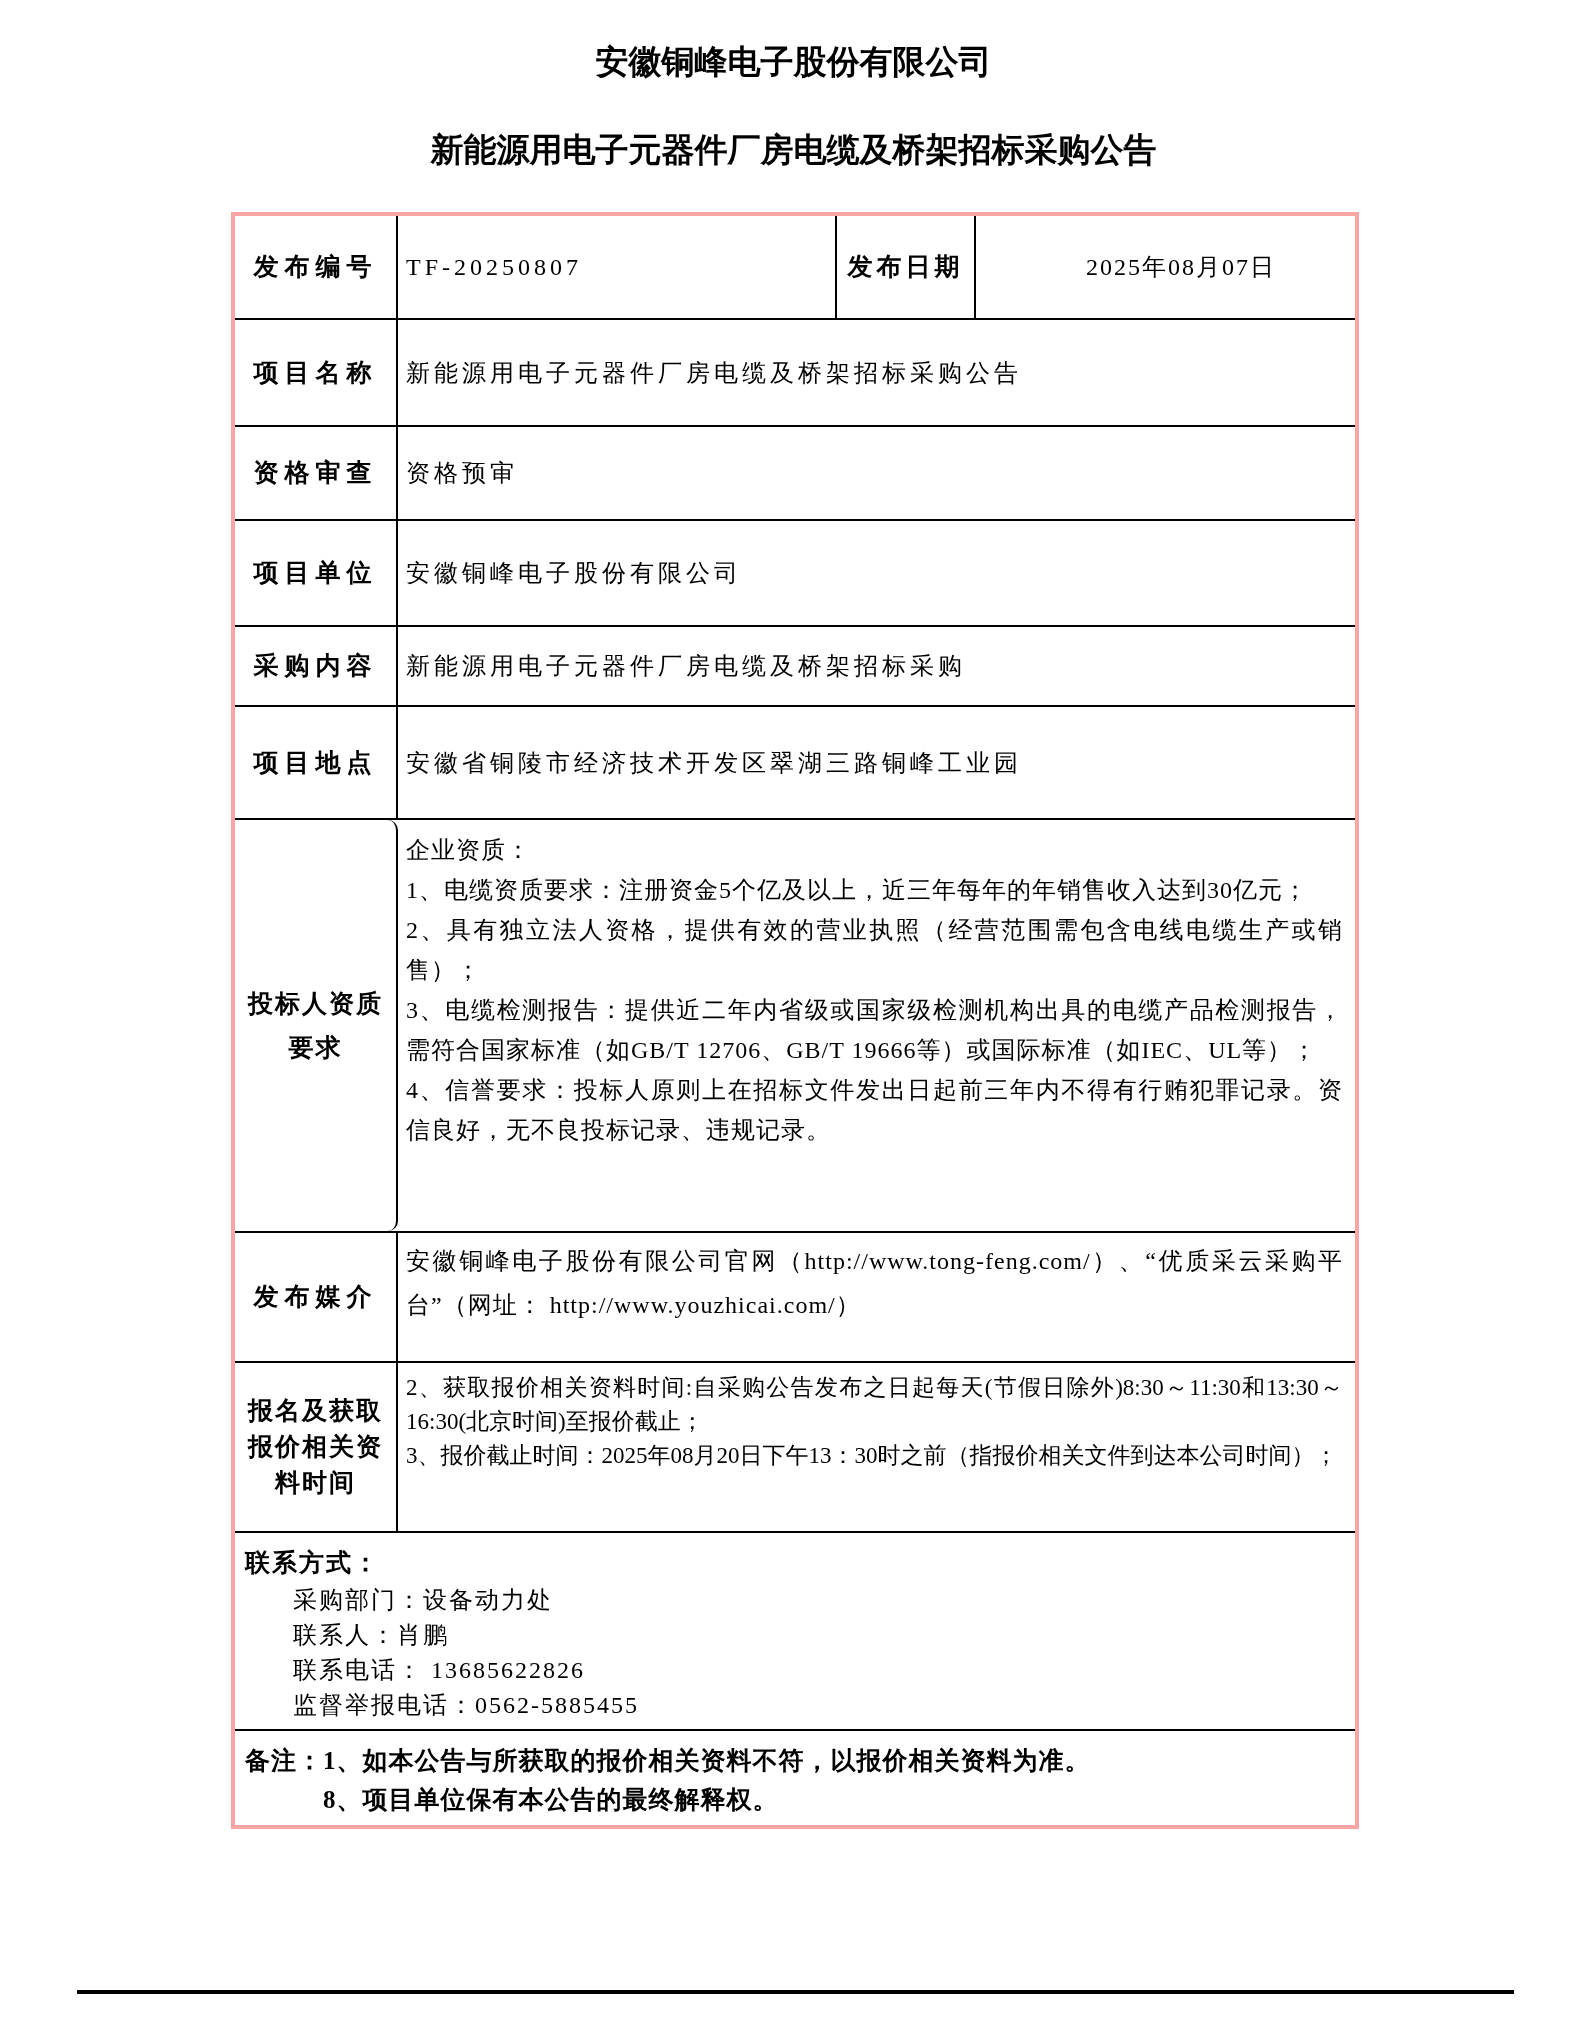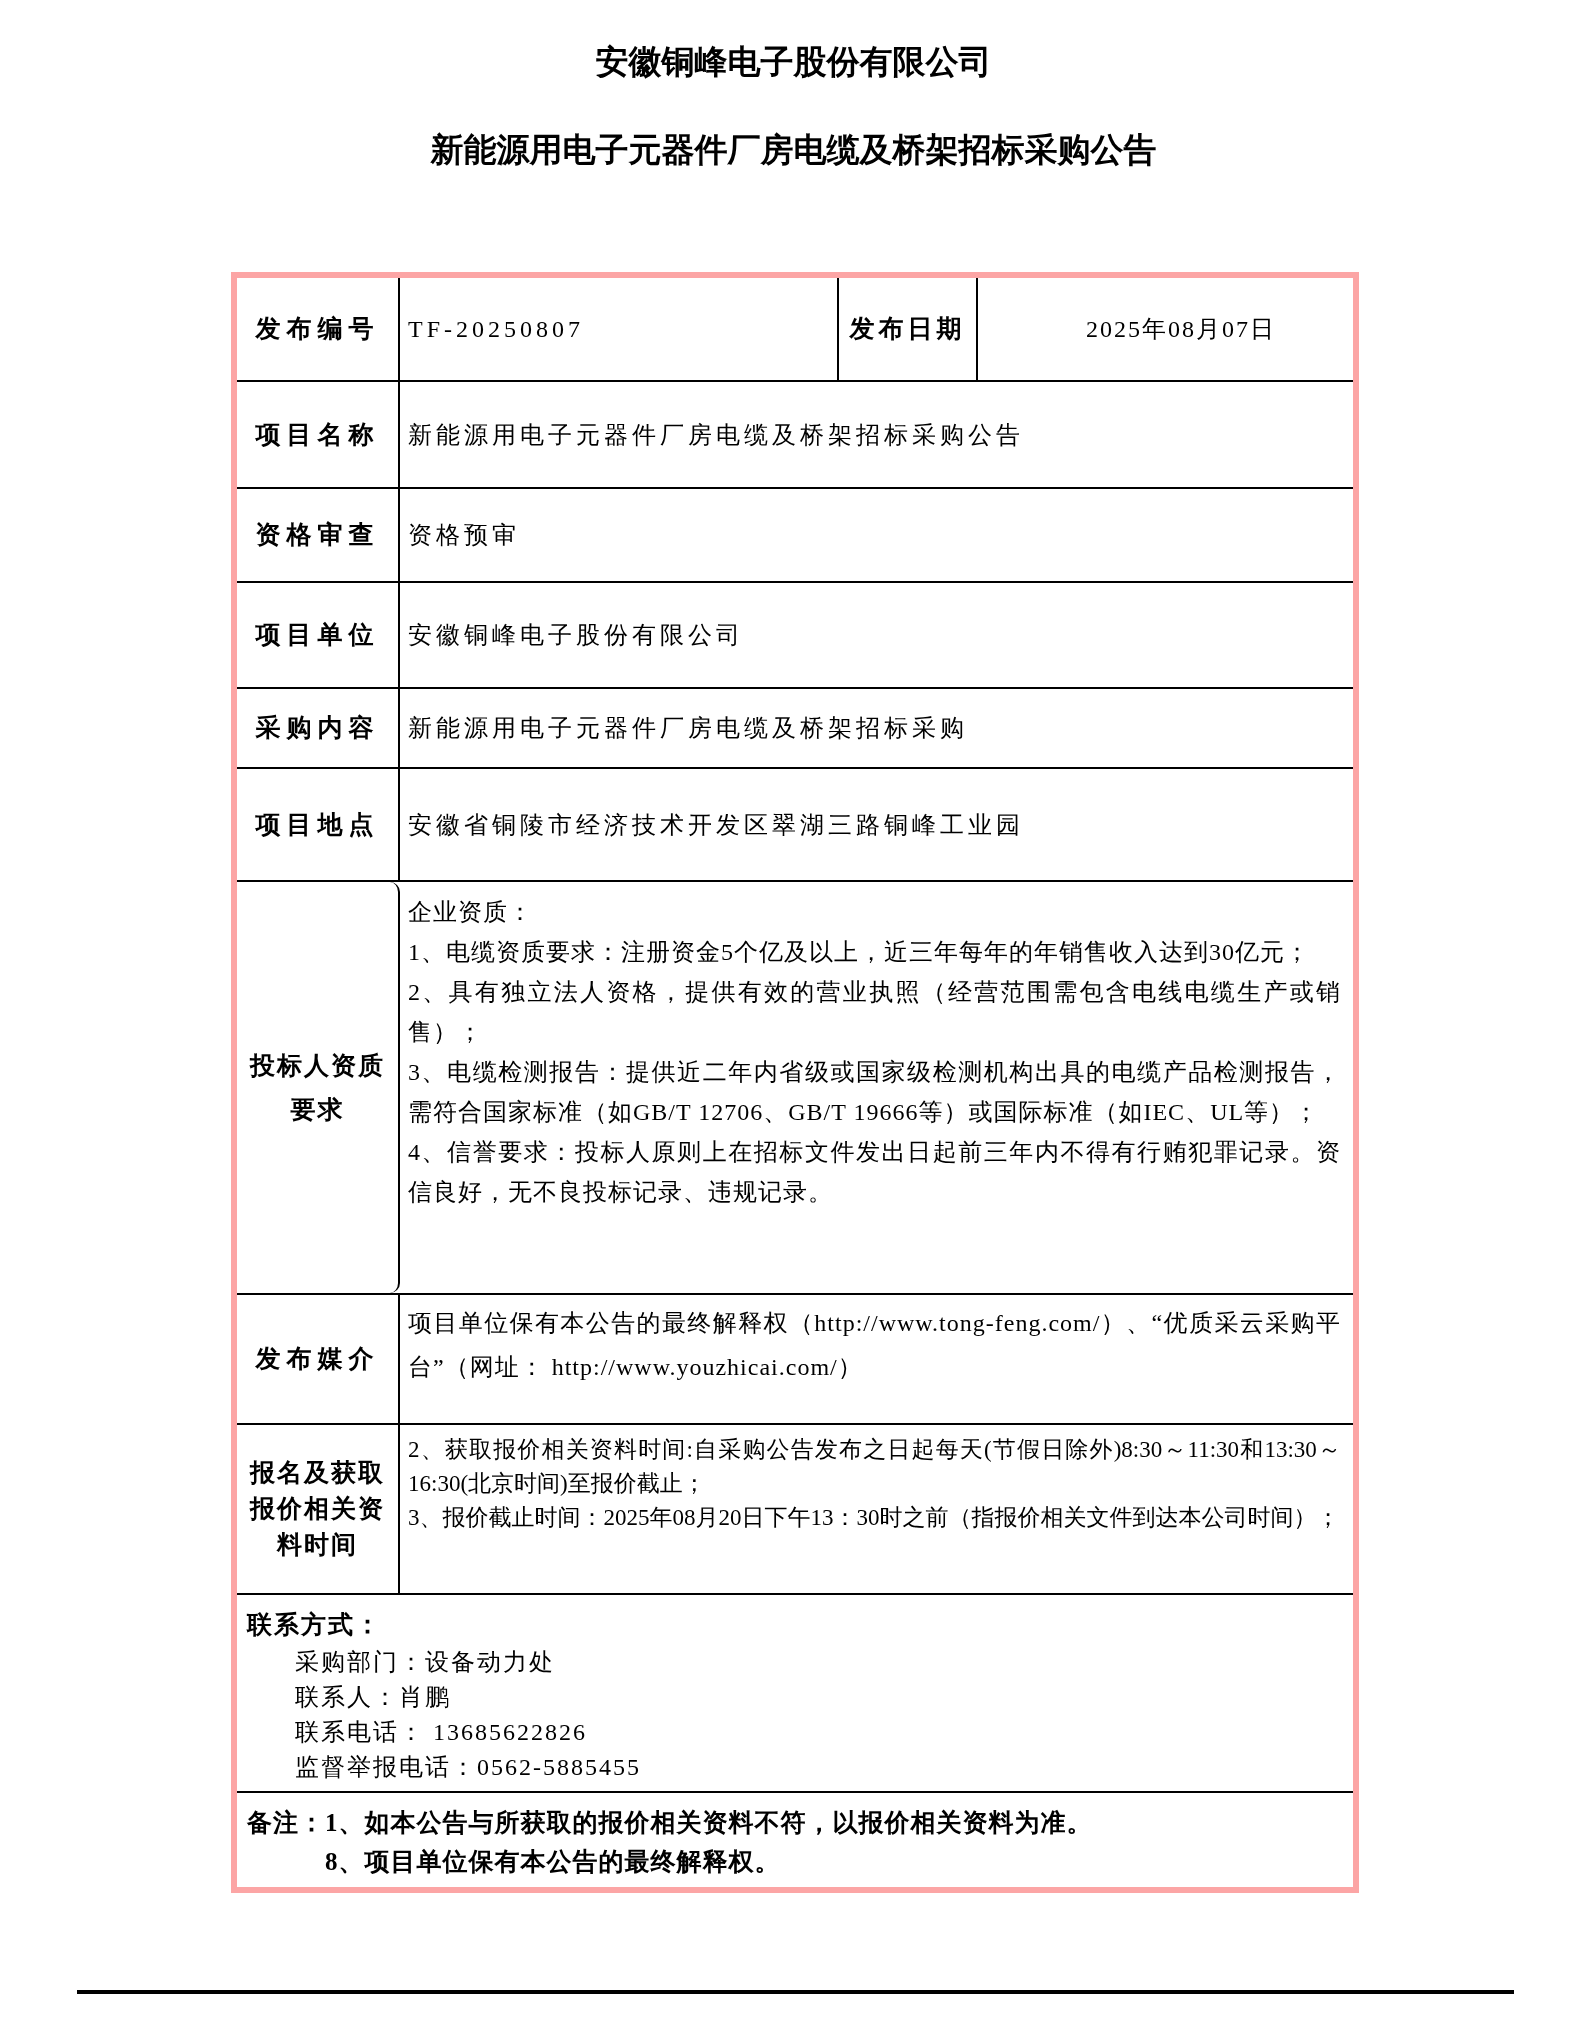--- a/index.html
+++ b/index.html
@@ -16,22 +16,22 @@
     font-weight:700;font-size:33px;line-height:40px;
   }
   .title2{
     margin-top:48px;
     text-align:center;
     font-family:"Liberation Sans", sans-serif;
     font-weight:700;font-size:33px;line-height:40px;
   }
   .table{
     width:1128px;
-    margin:102px 0 0 231px;
-    border:6px solid #fca5a5;
+    margin:42px 0 0 231px;
+    border:4px solid #fca5a5;
     box-sizing:border-box;
   }
   .trow{
     display:flex;
     border-top:2px solid #000;
     box-sizing:border-box;
   }
   .trow:first-child{border-top:none;}
   .lcell{
     flex:0 0 163px;width:163px;
@@ -142,21 +142,21 @@
       <div class="qline">企业资质：</div>
       <div class="qline">1、电缆资质要求：注册资金5个亿及以上，近三年每年的年销售收入达到30亿元；</div>
       <div class="qline">2、具有独立法人资格，提供有效的营业执照（经营范围需包含电线电缆生产或销售）；</div>
       <div class="qline">3、电缆检测报告：提供近二年内省级或国家级检测机构出具的电缆产品检测报告，需符合国家标准（如GB/T 12706、GB/T 19666等）或国际标准（如IEC、UL等）；</div>
       <div class="qline">4、信誉要求：投标人原则上在招标文件发出日起前三年内不得有行贿犯罪记录。资信良好，无不良投标记录、违规记录。</div>
     </div>
   </div>
 
   <div class="trow r8">
     <div class="lcell">发布媒介</div>
-    <div class="vcell multi">项目单位保有本公告的最终解释权（http://www.tong-feng.com/）、“优质采云采购平台”（网址： http://www.youzhicai.com/）</div>
+    <div class="vcell multi">安徽铜峰电子股份有限公司官网（http://www.tong-feng.com/）、“优质采云采购平台”（网址： http://www.youzhicai.com/）</div>
   </div>
 
   <div class="trow r9">
     <div class="lcell">报名及获取
 报价相关资
 料时间</div>
     <div class="vcell multi">
       <div class="qline">2、获取报价相关资料时间:自采购公告发布之日起每天(节假日除外)8:30～11:30和13:30～16:30(北京时间)至报价截止；</div>
       <div class="qline">3、报价截止时间：2025年08月20日下午13：30时之前（指报价相关文件到达本公司时间）；</div>
     </div>

